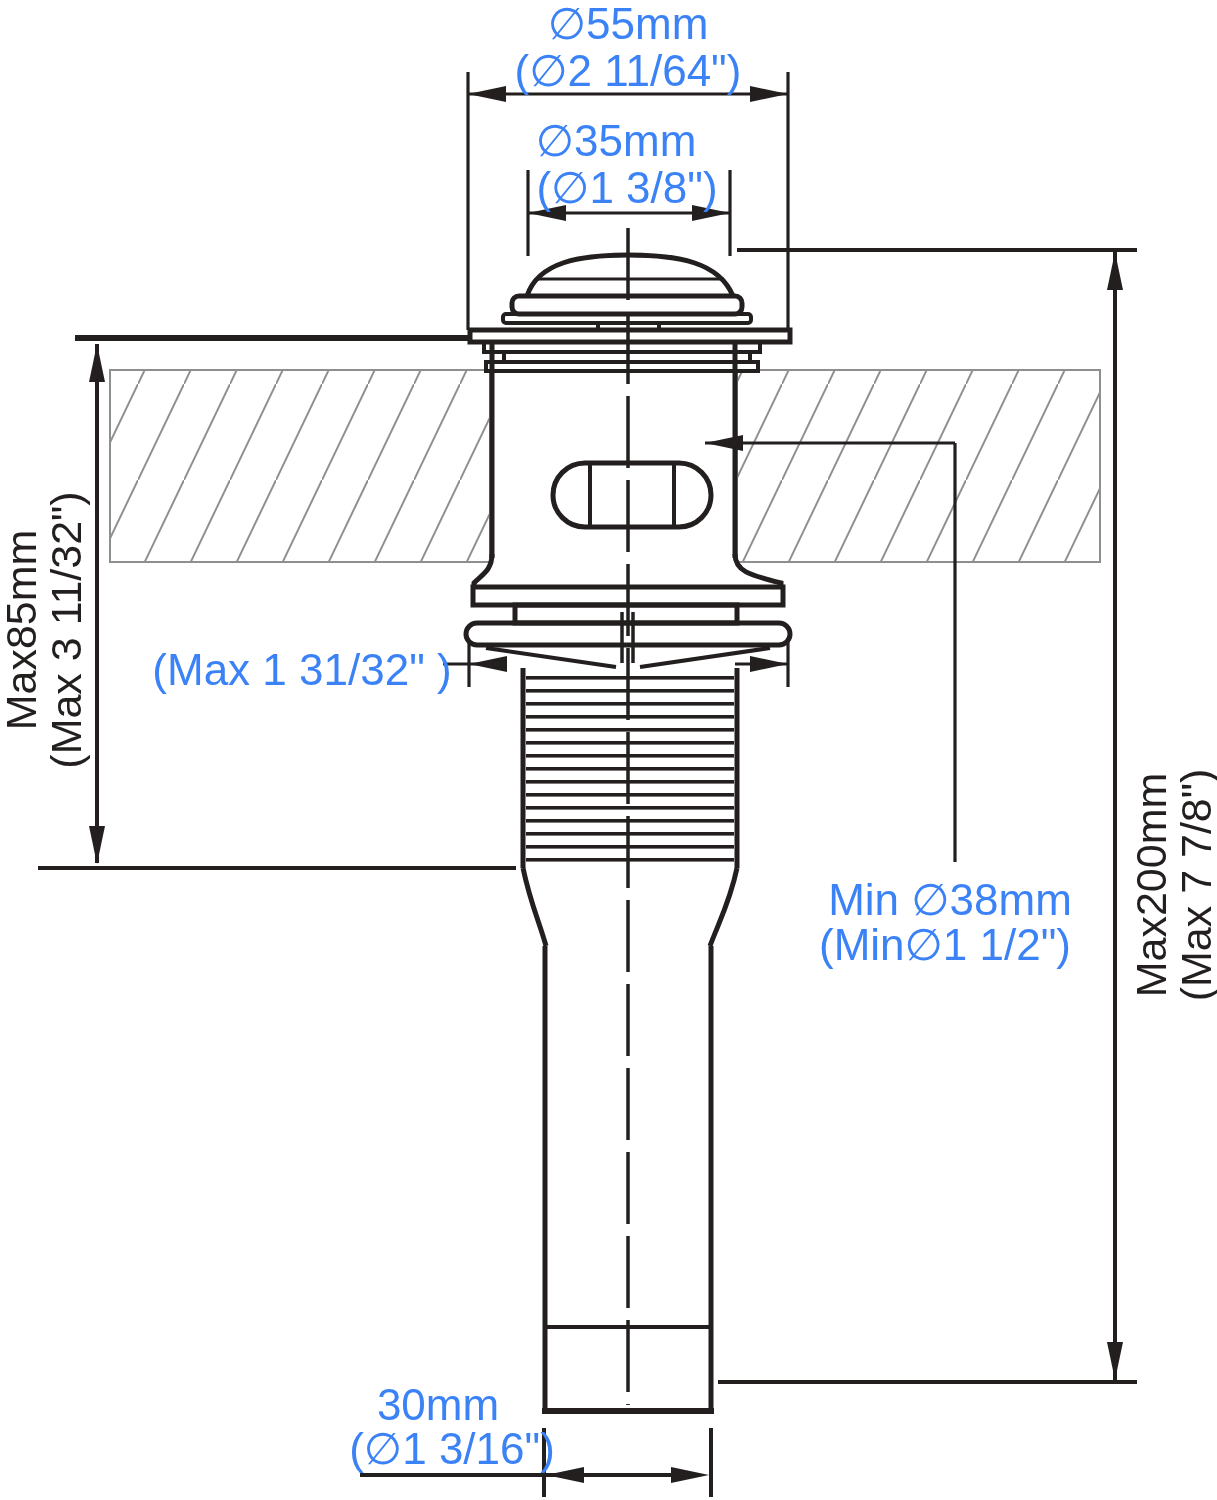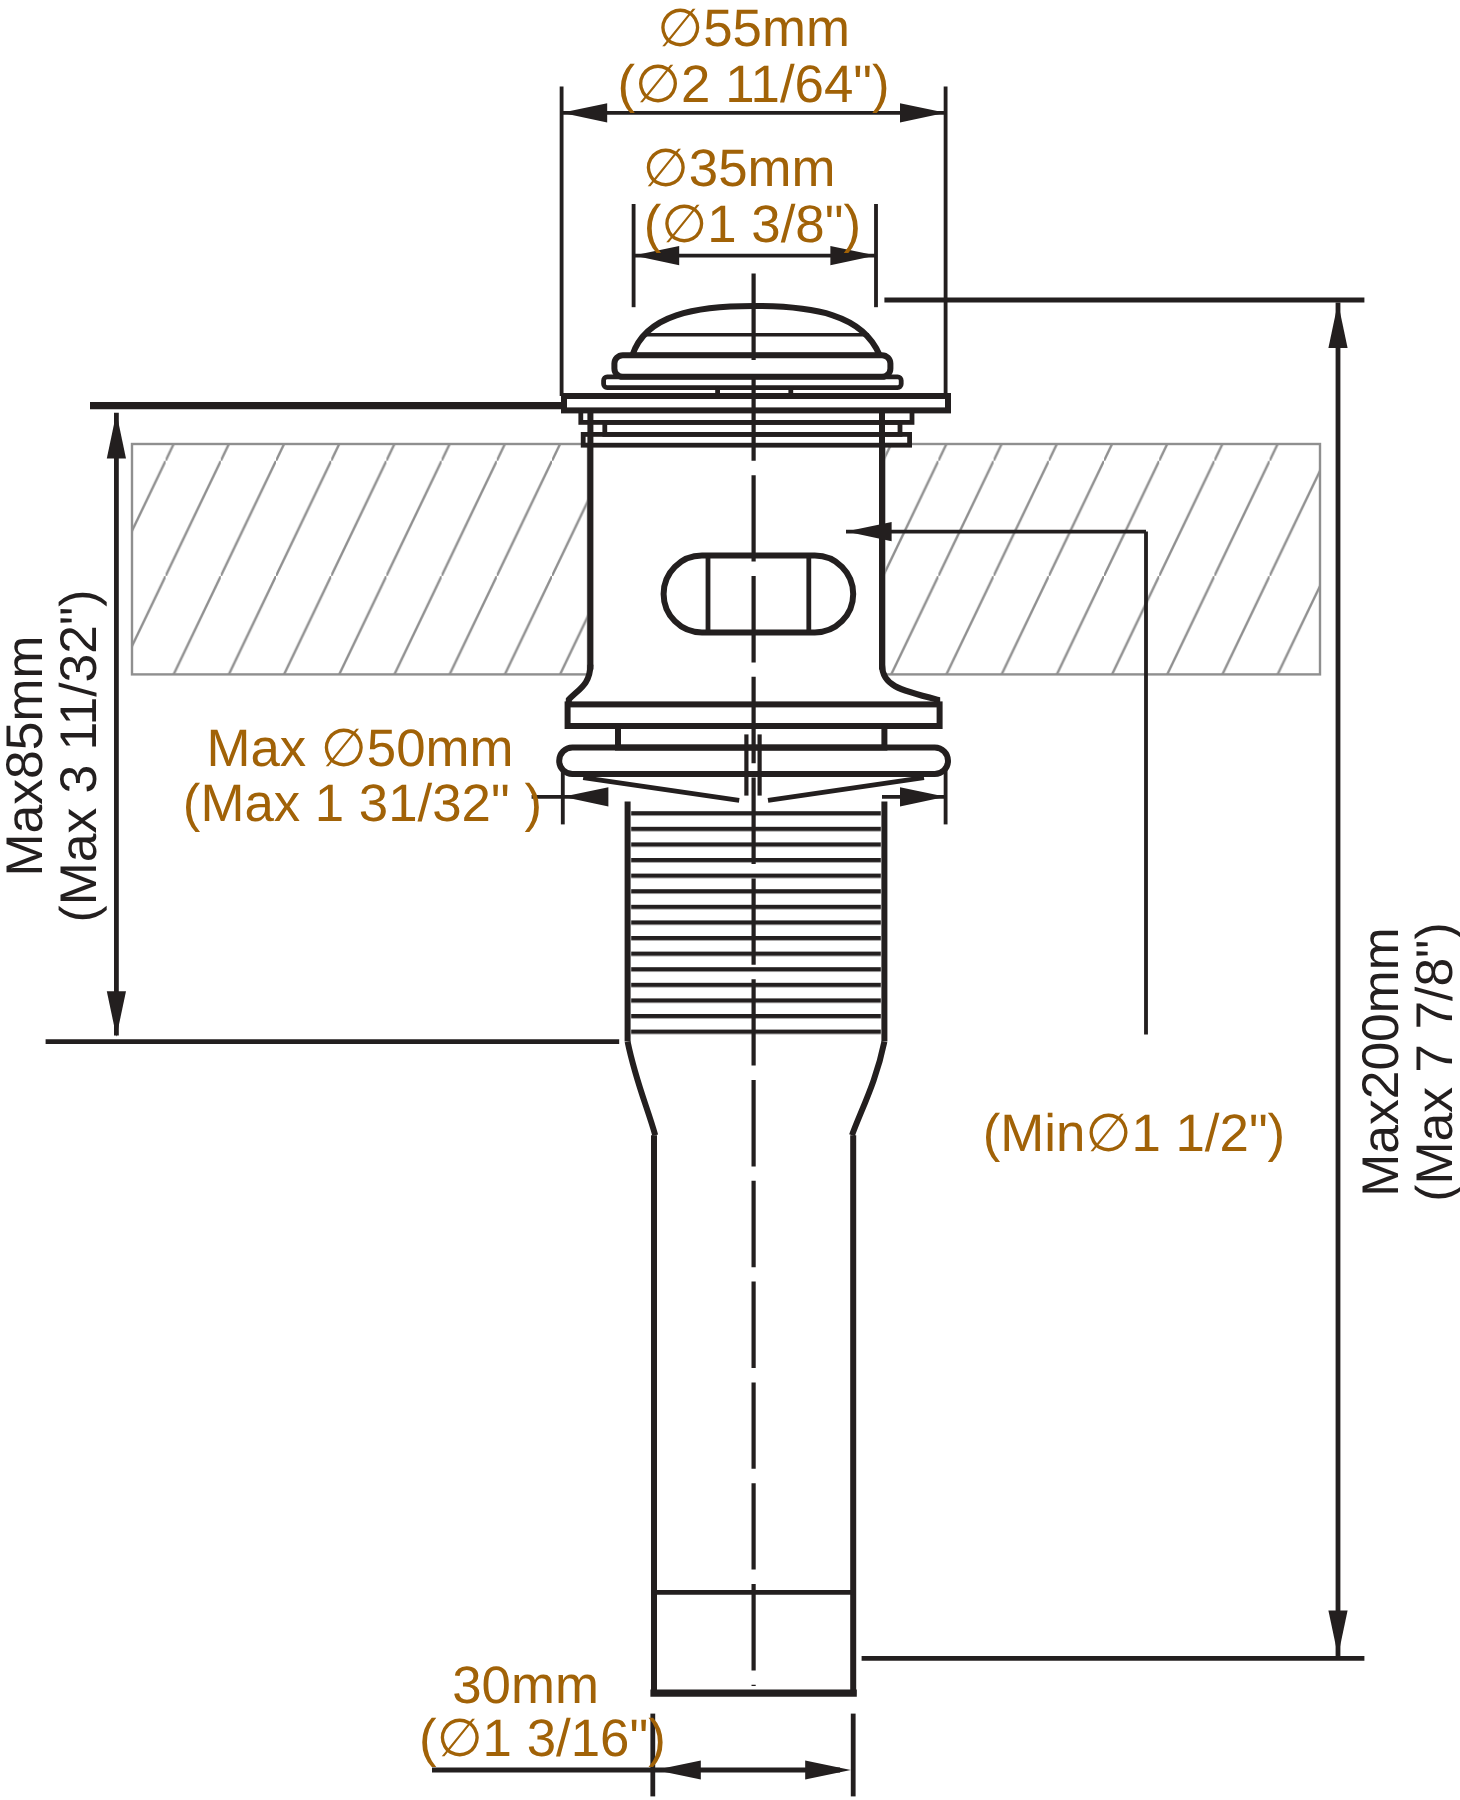--- a/index.html
+++ b/index.html
@@ -1,20 +1,20 @@
 <!DOCTYPE html>
 <html><head>
 <meta charset="utf-8">
 <style>
   html,body{margin:0;padding:0;background:#fff;}
   #stage{position:relative;width:1217px;height:1500px;background:#ffffff;overflow:hidden;
          font-family:"Liberation Sans",sans-serif;color:#231f1f;}
   #linework{position:absolute;left:0;top:0;}
   .lbl{position:absolute;transform:translateX(-50%);font-size:44px;line-height:1;
-       white-space:nowrap;color:#a16207;}
+       white-space:nowrap;color:#3b82f6;}
   .vlbl{position:absolute;transform:translate(-50%,-50%) rotate(-90deg);
         text-align:center;font-size:43px;line-height:45px;color:#231f1f;}
   .vlbl div{white-space:nowrap;}
 </style>
 </head>
 <body>
 
 <div id="stage">
 
   <svg id="linework" width="1217" height="1500" viewBox="0 0 1217 1500" fill="none" stroke-linecap="butt">
@@ -134,23 +134,23 @@
   <div class="lbl" style="left:628px;top:49px">(∅2 11/64")</div>
 
   <div class="lbl" style="left:616px;top:119px">∅35mm</div>
   <div class="lbl" style="left:627px;top:166px">(∅1 3/8")</div>
 
   <div class="vlbl" style="left:44px;top:630px">
     <div>Max85mm</div>
     <div>(Max 3 11/32")</div>
   </div>
 
-  <div class="lbl" style="left:300px;top:602px">Max ∅50mm</div>
   <div class="lbl" style="left:302px;top:648px">(Max 1 31/32" )</div>
 
+  <div class="lbl" style="left:950px;top:878px">Min ∅38mm</div>
   <div class="lbl" style="left:945px;top:923px">(Min∅1 1/2")</div>
 
   <div class="vlbl" style="left:1174px;top:885px">
     <div>Max200mm</div>
     <div>(Max 7 7/8")</div>
   </div>
 
   <div class="lbl" style="left:438px;top:1383px">30mm</div>
   <div class="lbl" style="left:452px;top:1427px">(∅1 3/16")</div>
 

